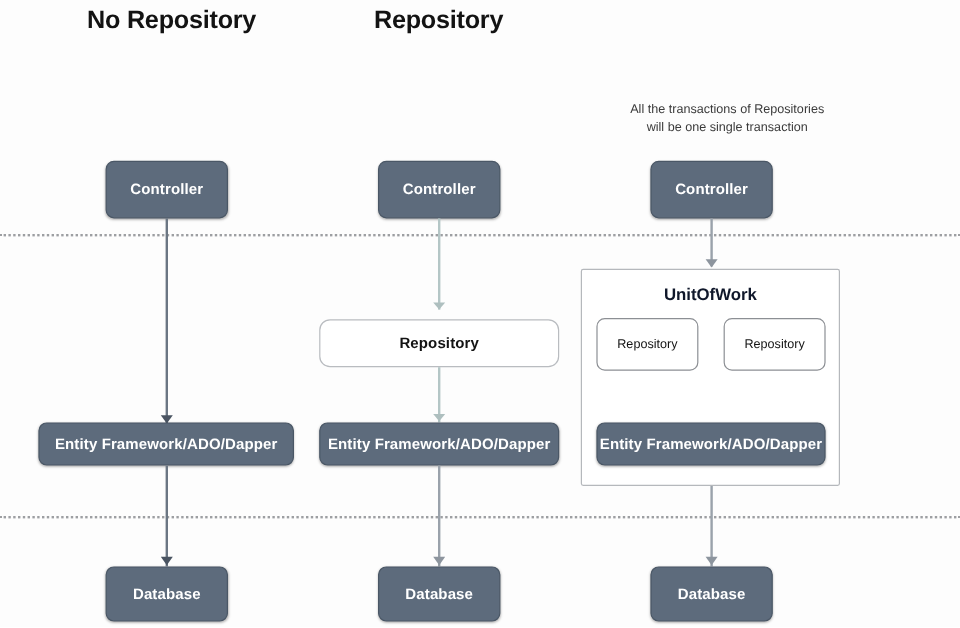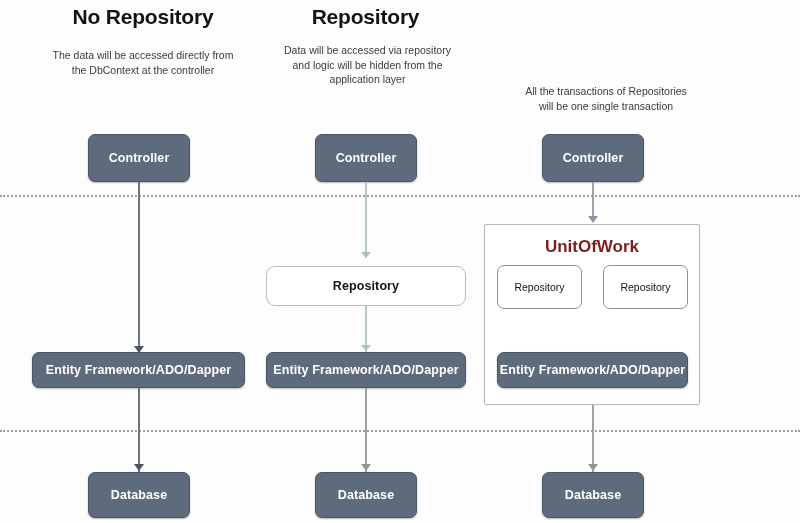--- a/index.html
+++ b/index.html
@@ -89,23 +89,23 @@
     position: absolute;
     box-sizing: border-box;
     background: #ffffff;
     border: 1px solid #b5b8bc;
     border-radius: 2px;
   }
   .uow-title {
     position: absolute;
     width: 100%;
     text-align: center;
-    font-size: 17px;
+    font-size: 14px;
     font-weight: bold;
-    color: #7f1d1d;
+    color: #0f172a;
   }
 
   
   .conn {
     position: absolute;
     width: 0;
   }
   .conn-dark  { border-left: 2px solid #6b7683; }
   .conn-grey  { border-left: 2px solid #9aa2ab; }
   .conn-teal  { border-left: 2px solid #b4c6c6; }
@@ -120,24 +120,22 @@
   .arrow-dark { border-top: 7px solid #4a5462; }
   .arrow-grey { border-top: 7px solid #8d959e; }
   .arrow-teal { border-top: 6px solid #aebfbf; }
 </style>
 </head>
 <body>
 
 <div id="canvas">
 
   <div class="col-title" style="left:18px; top:4px; width:250px;">No Repository</div>
-  <div class="col-sub" style="left:48px; top:48px; width:190px;">The data will be accessed directly from the DbContext at the controller</div>
 
   <div class="col-title" style="left:253px; top:4px; width:225px;">Repository</div>
-  <div class="col-sub" style="left:275px; top:43px; width:185px;">Data will be accessed via repository and logic will be hidden from the application layer</div>
 
   <div class="col-sub" style="left:520px; top:62px; width:172px;margin-top:22px;">All the transactions of Repositories will be one single transaction</div>
 
   <div class="divider" style="top:195px;"></div>
   <div class="divider" style="top:430px;"></div>
 
   <div class="box box-dark" style="left:88px; top:134px; width:102px; height:48px;">Controller</div>
 
   <div class="conn conn-dark" style="left:138px; top:182px; height:172px;"></div>
   <div class="arrow arrow-dark" style="left:134px; top:346px;"></div>

